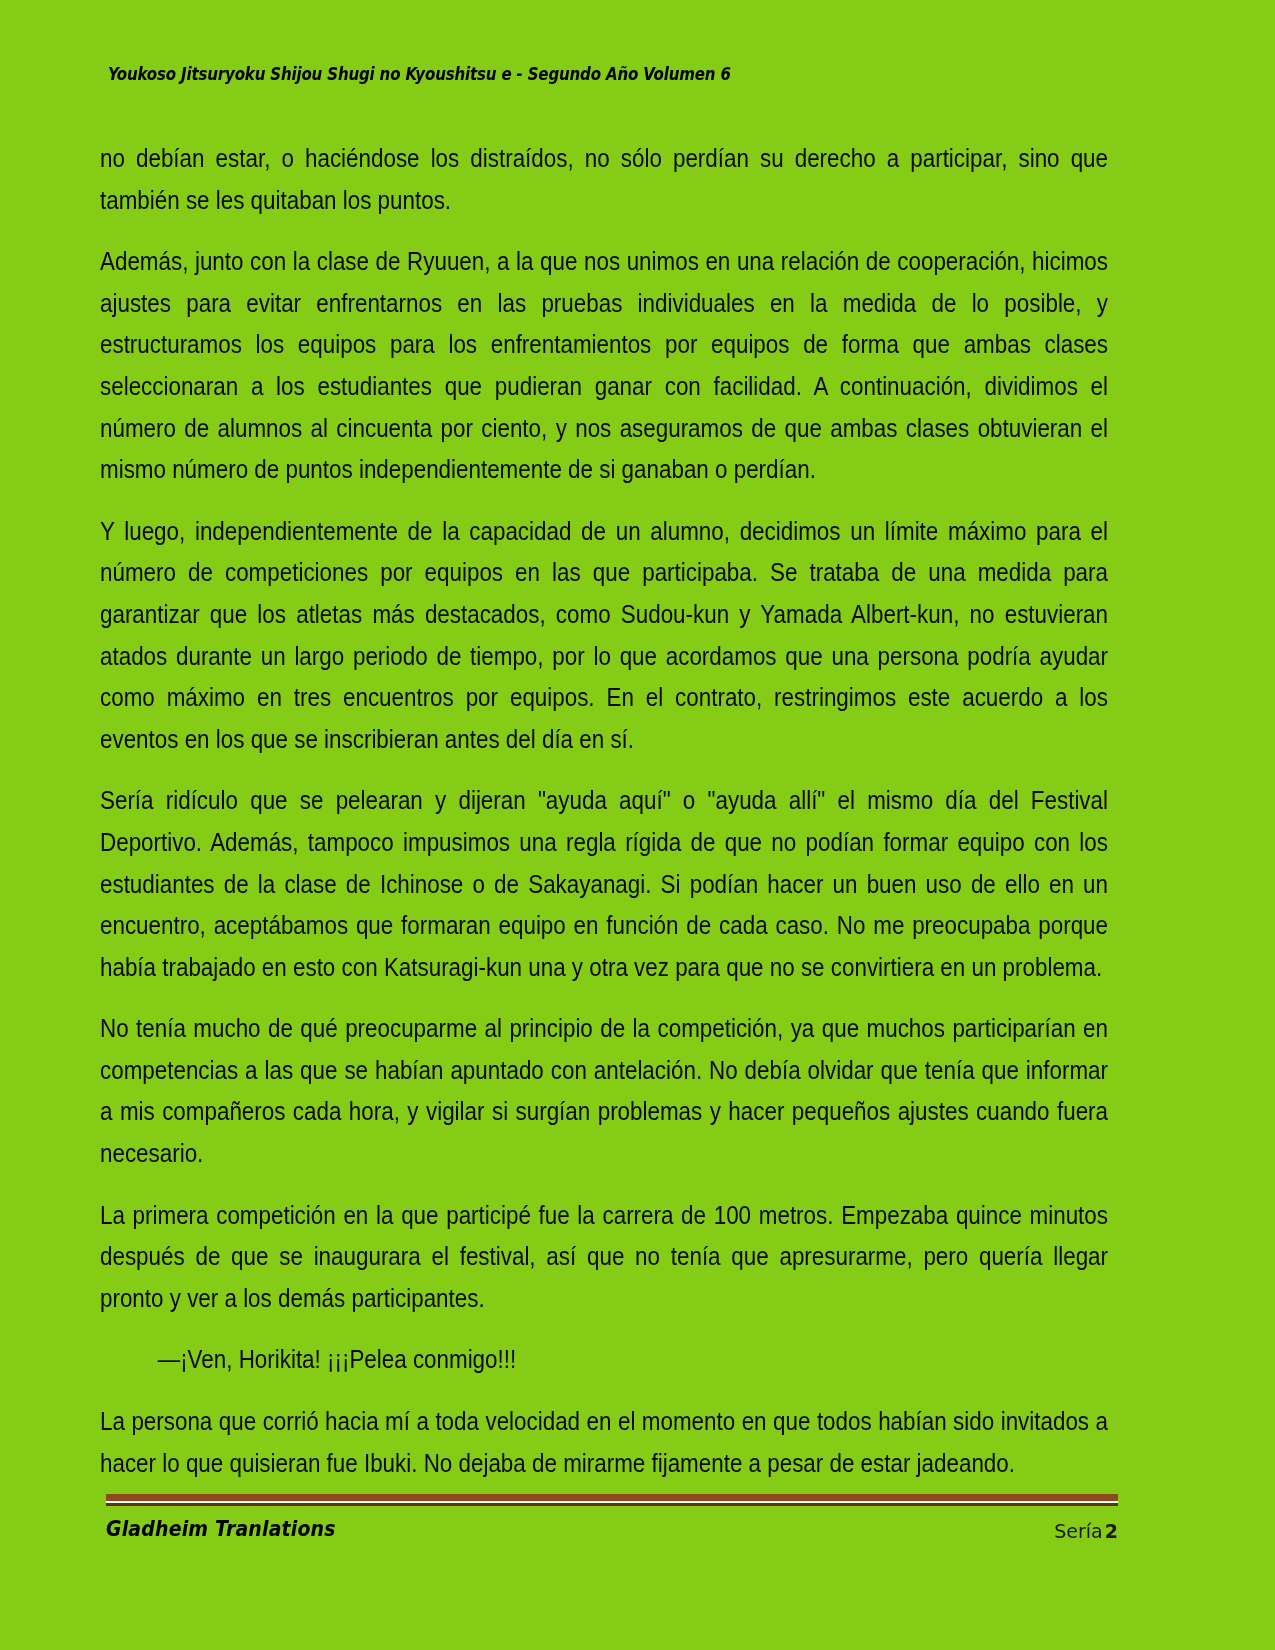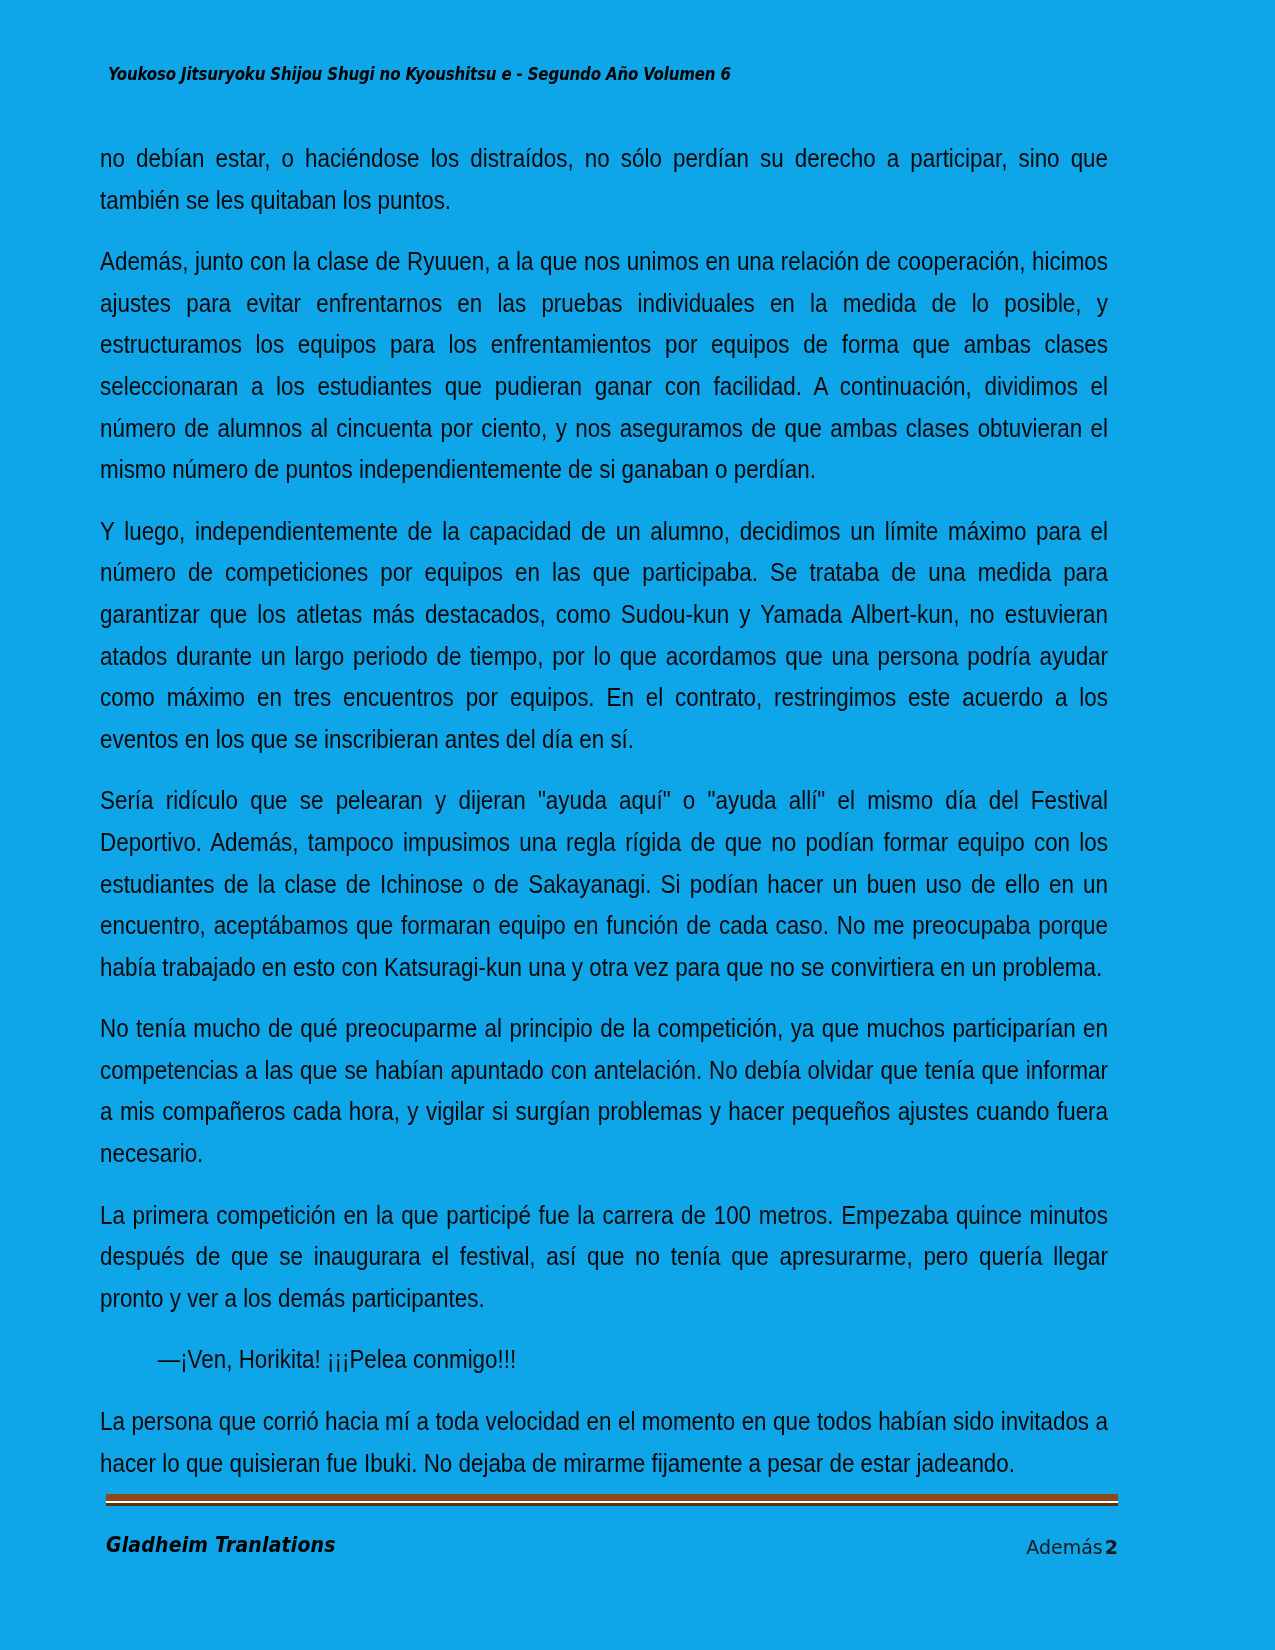--- a/index.html
+++ b/index.html
@@ -14,21 +14,21 @@
     color: #000000;
     position: relative;
     overflow: hidden;
   }
 
   .page {
     position: absolute;
     inset: 0;
     width: 1275px;
     height: 1650px;
-    background: #0ea5e9;
+    background: #84cc16;
   }
 
   
   .header {
     position: absolute;
     left: 108px;
     top: 64px;
     width: 1010px;
     height: 34px;
   }
@@ -90,21 +90,21 @@
     background: #ffffff;
     width: 100%;
   }
   .footer-rule-thin {
     height: 3px;
     background: #5E3114;
     width: 100%;
   }
   .footer-row {
     position: relative;
-    margin-top: 27px;
+    margin-top: 11px;
     height: 40px;
   }
   .footer-brand {
     position: absolute;
     left: 0;
     top: 0;
     font-family: "DejaVu Sans", sans-serif;
     font-weight: bold;
     font-style: italic;
     font-size: 21px;
@@ -148,18 +148,18 @@
     <p class="para">La persona que corrió hacia mí a toda velocidad en el momento en que todos habían sido invitados a hacer lo que quisieran fue Ibuki. No dejaba de mirarme fijamente a pesar de estar jadeando.</p>
   </div>
 
   <div class="footer">
     <div class="footer-rule-thick"></div>
     <div class="footer-rule-gap"></div>
     <div class="footer-rule-thin"></div>
     <div class="footer-row">
       <div class="footer-brand">Gladheim Tranlations</div>
       <div class="footer-page">
-        <span>Además</span><span class="pagenum">2</span>
+        <span>Sería</span><span class="pagenum">2</span>
       </div>
     </div>
   </div>
 
 </div>
 
 </body></html>

